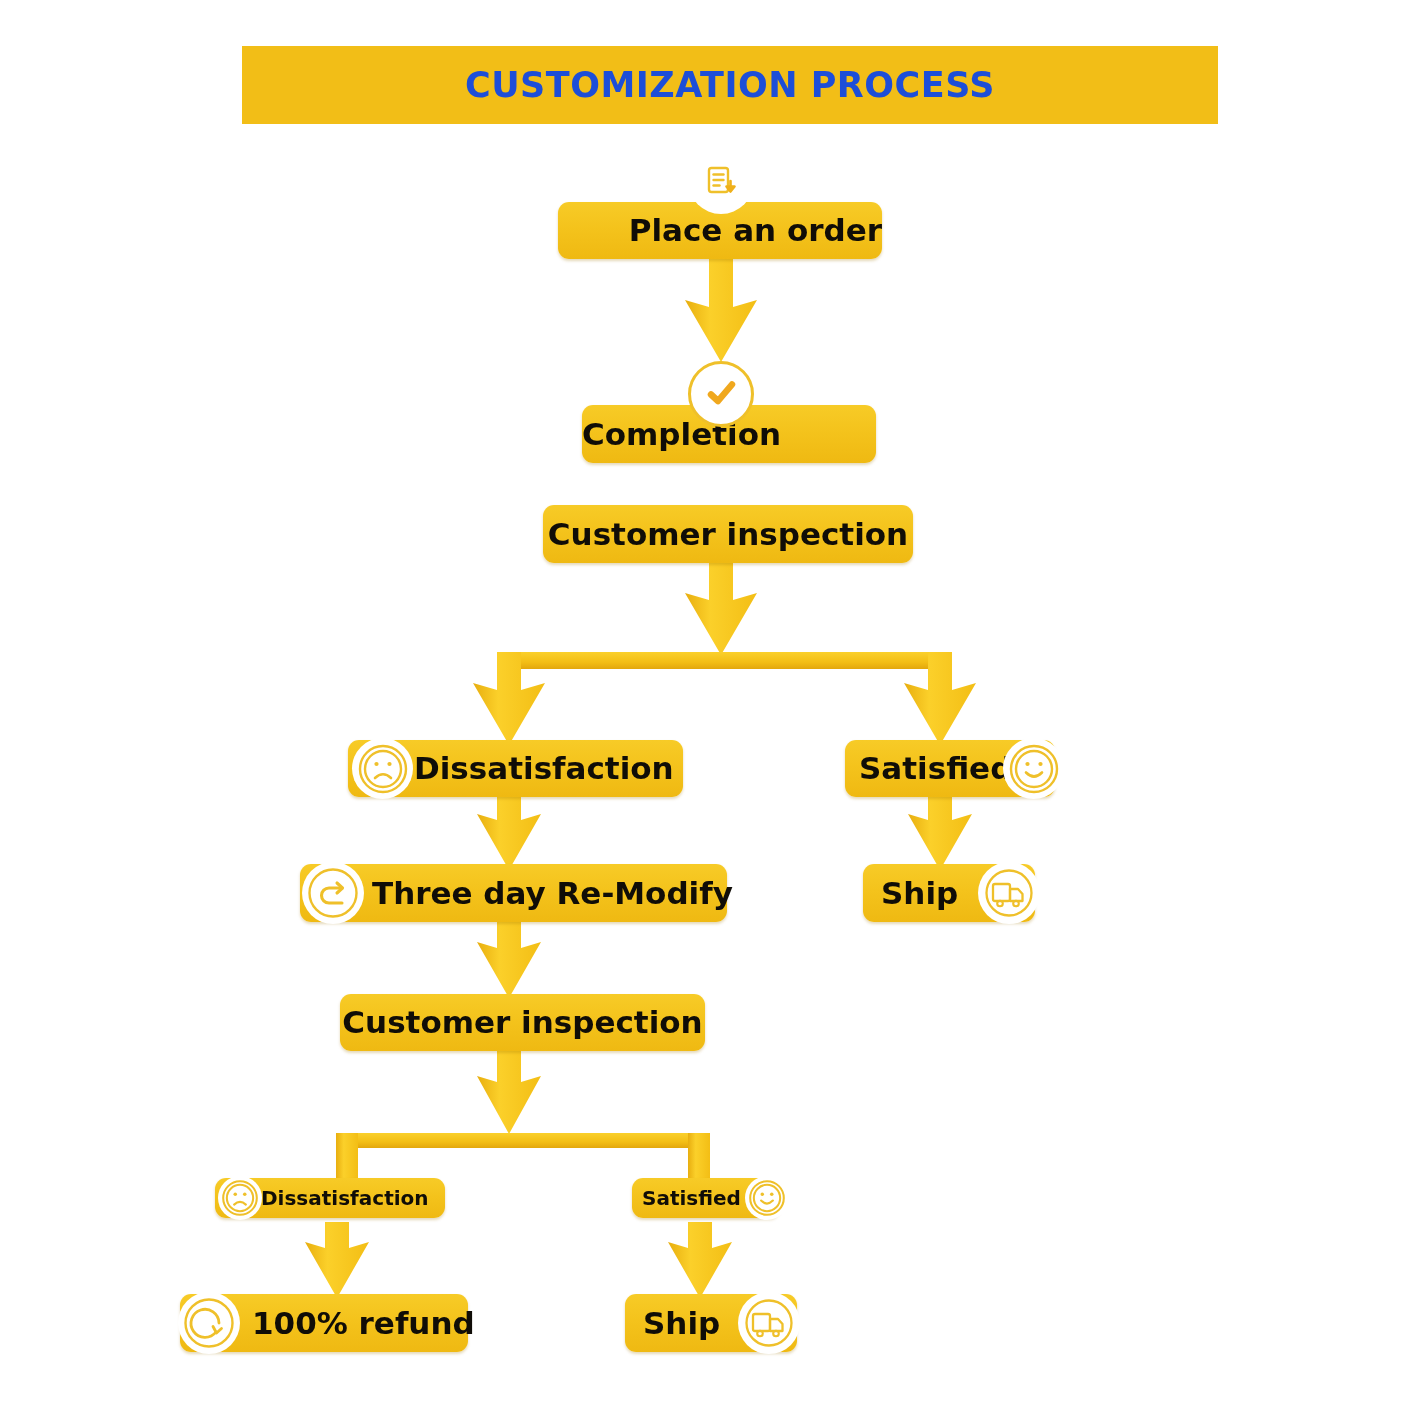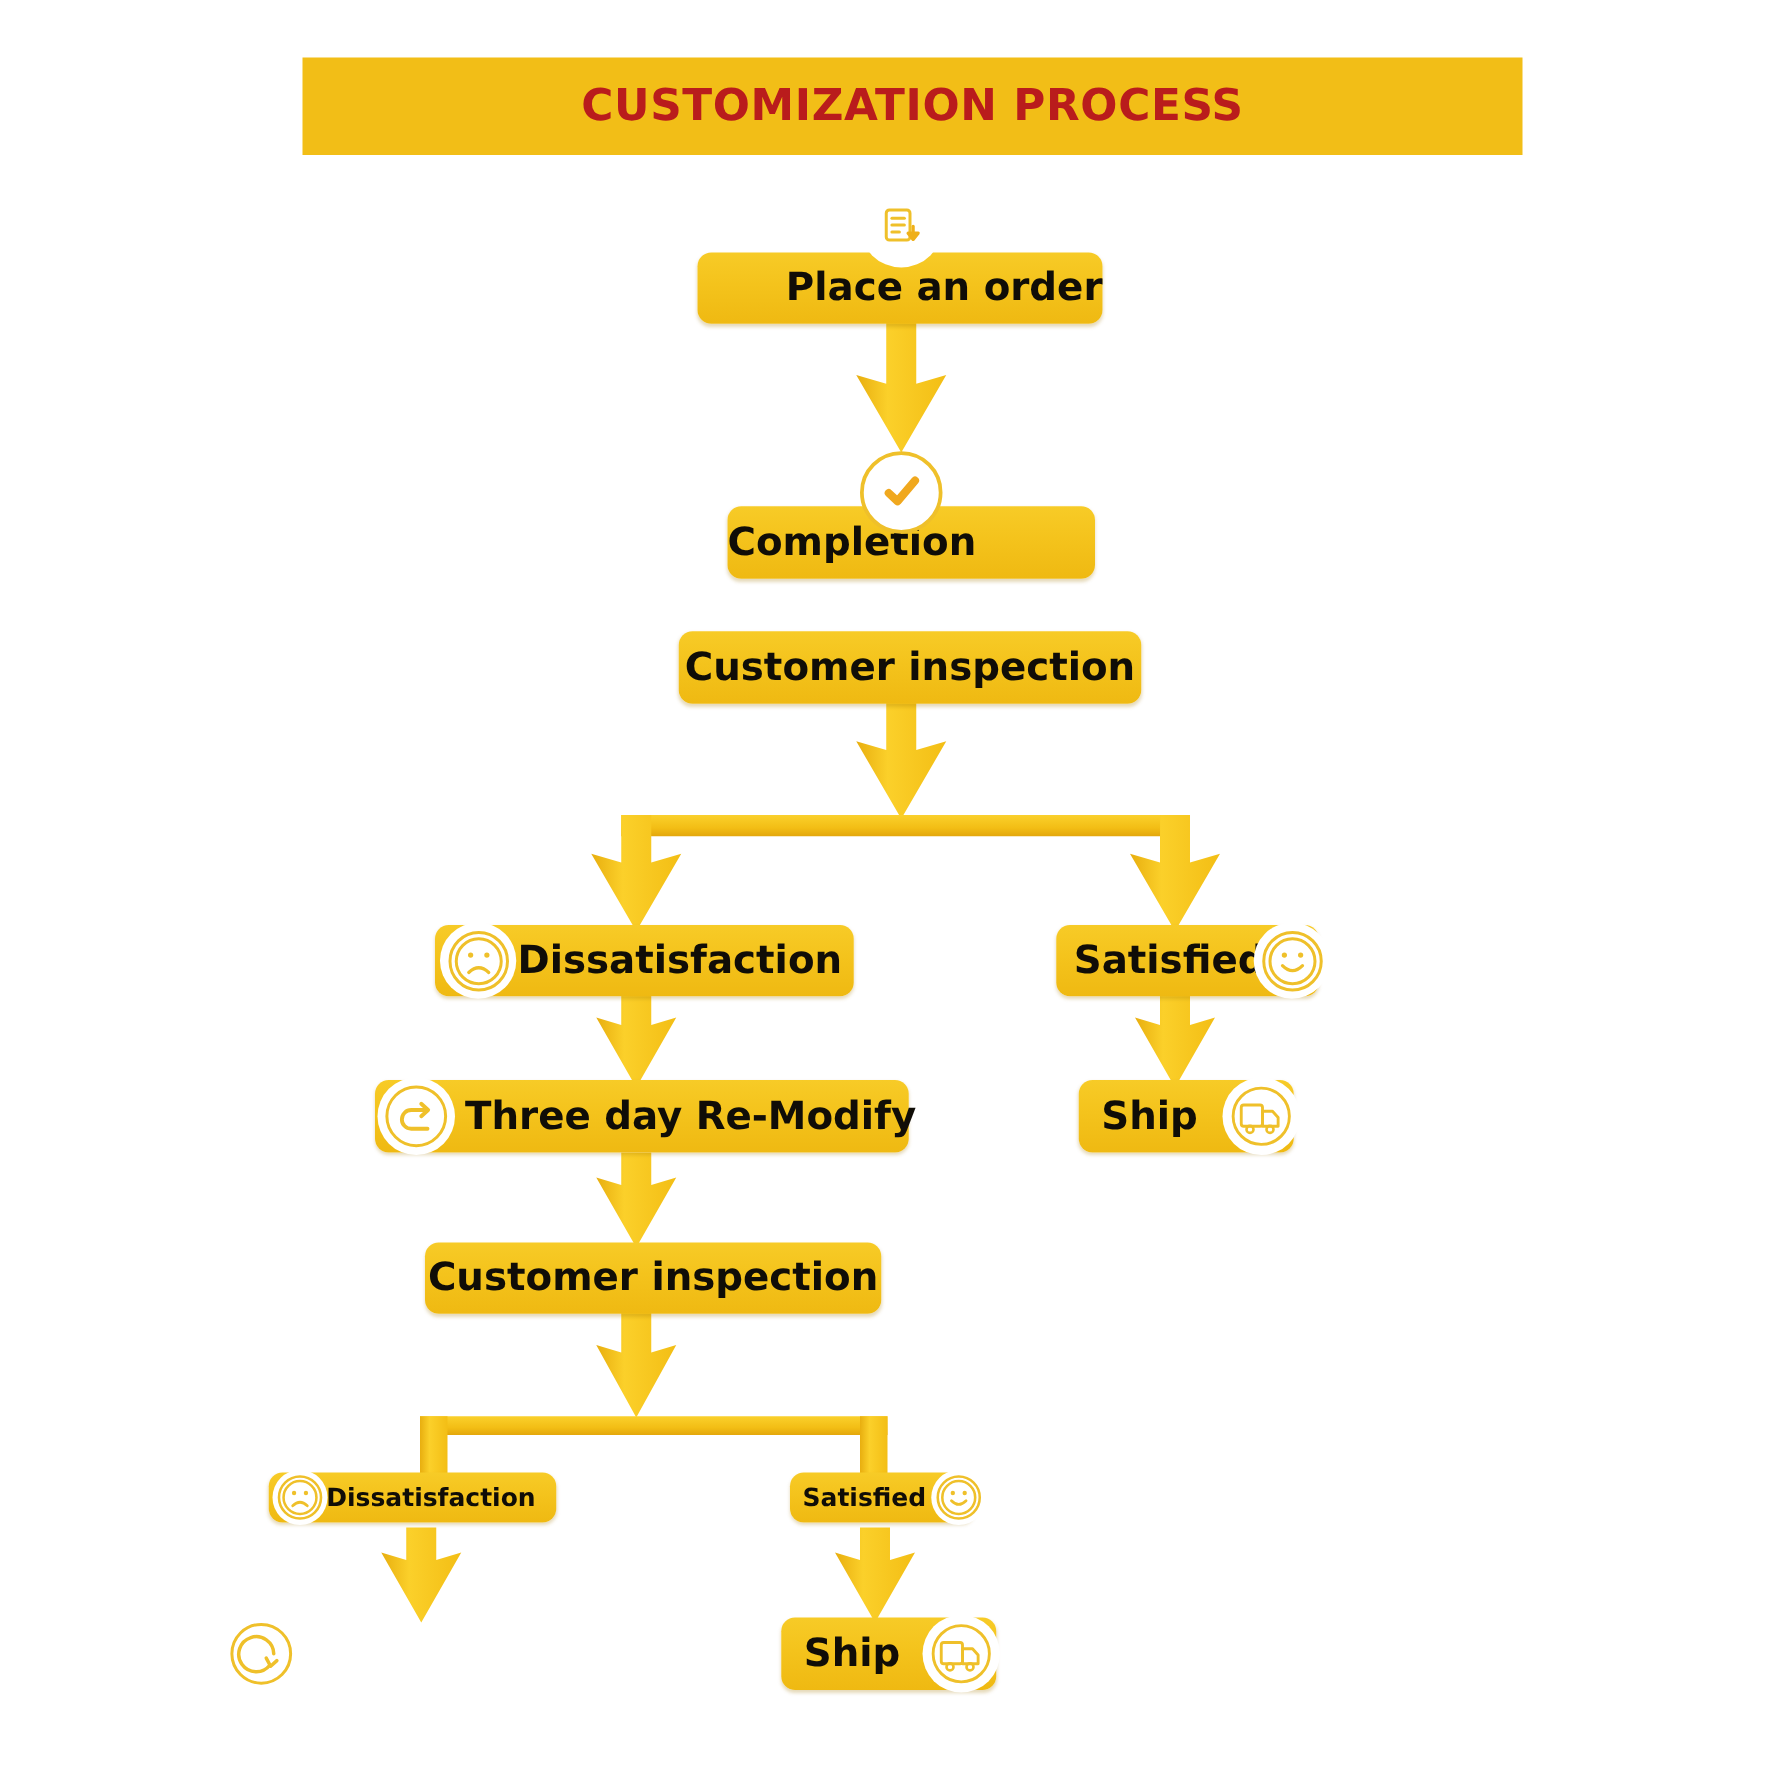--- a/index.html
+++ b/index.html
@@ -30,21 +30,21 @@
     background: #F2BE17;
     display: flex;
     align-items: center;
     justify-content: center;
   }
   .header-title {
     font-family: "DejaVu Sans", sans-serif;
     font-weight: bold;
     font-size: 35px;
     letter-spacing: 0.5px;
-    color: #b91c1c;
+    color: #1d4ed8;
     white-space: nowrap;
   }
 
   
   .node {
     position: absolute;
     display: flex;
     align-items: center;
     border-radius: 11px;
     background: linear-gradient(180deg, #F7CB27 0%, #F4C31C 45%, #EFB912 100%);
@@ -255,20 +255,23 @@
   <div class="badge" style="left:745px; top:1176px; width:44px; height:44px;">
     <svg width="38" height="38" viewBox="0 0 52 52">
       <circle cx="26" cy="26" r="23" fill="none" stroke="#EFC02A" stroke-width="2.8"></circle>
       <circle cx="26" cy="26" r="18" fill="none" stroke="#EFC02A" stroke-width="2.8"></circle>
       <circle cx="19.5" cy="21" r="2.4" fill="#EFC02A"></circle>
       <circle cx="32.5" cy="21" r="2.4" fill="#EFC02A"></circle>
       <path d="M18 29.5 Q26 37.5 34 29.5" fill="none" stroke="#EFC02A" stroke-width="3" stroke-linecap="round"></path>
     </svg>
   </div>
 
+  <div class="node big" style="left:180px; top:1294px; width:288px; height:58px; padding-left:72px;">
+    <span class="label">100% refund</span>
+  </div>
   <div class="badge" style="left:178px; top:1292px; width:62px; height:62px;">
     <svg width="52" height="52" viewBox="0 0 52 52">
       <circle cx="26" cy="26" r="23.5" fill="none" stroke="#EFC02A" stroke-width="2.4"></circle>
       <path d="M36 26 A14 14 0 1 0 33 35" fill="none" stroke="#EFC02A" stroke-width="2.8" stroke-linecap="round"></path>
       <path d="M30 29.5 L33.5 36 L38.5 31.5" fill="none" stroke="#EFC02A" stroke-width="2.8" stroke-linecap="round" stroke-linejoin="round"></path>
     </svg>
   </div>
 
   <div class="node big" style="left:625px; top:1294px; width:172px; height:58px; padding-left:18px;">
     <span class="label">Ship</span>

